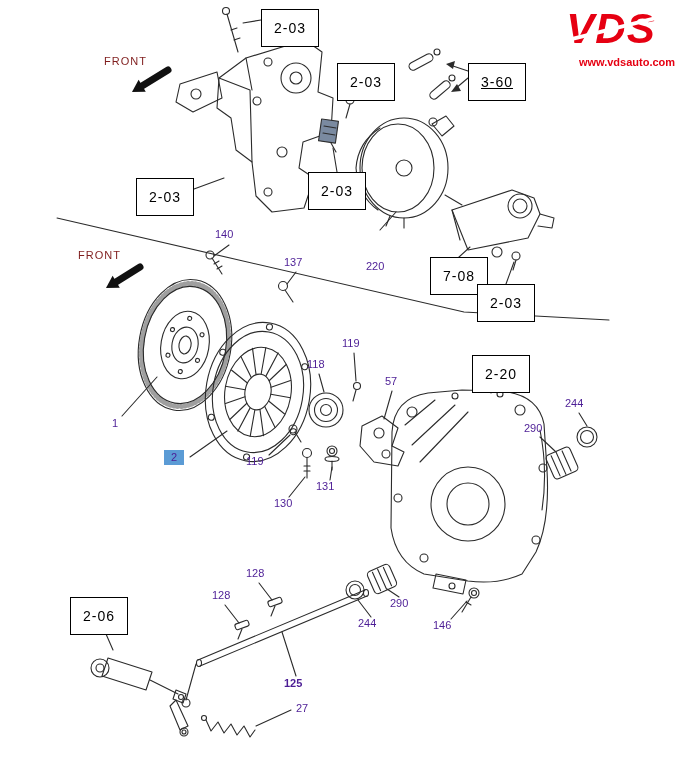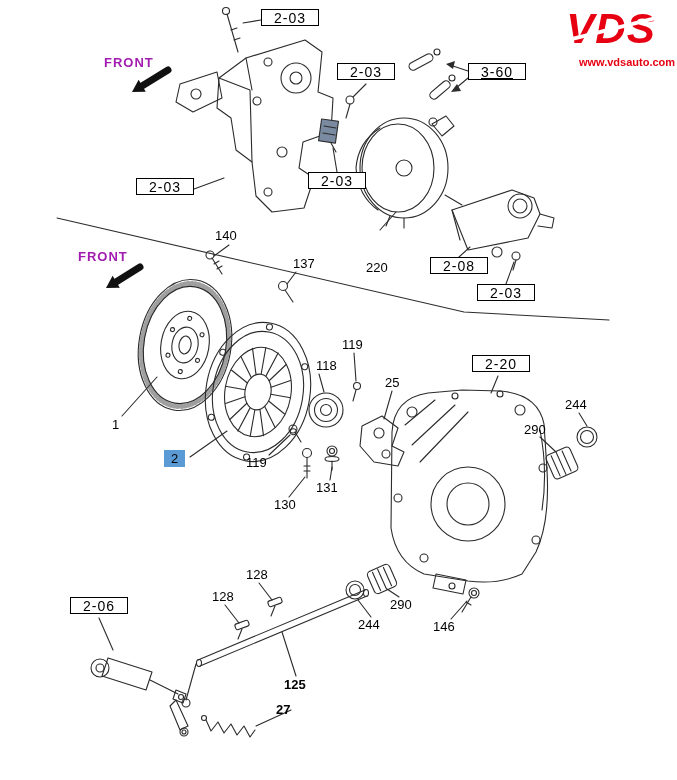--- a/index.html
+++ b/index.html
@@ -2,31 +2,31 @@
 <html><head>
 <meta charset="utf-8">
 <style>
   * { margin:0; padding:0; box-sizing:border-box; }
   html,body { background:#fff; }
   body { font-family:"Liberation Sans", sans-serif; }
   .canvas { position:relative; width:677px; height:780px; background:#fff; overflow:hidden; }
   .svg-layer { position:absolute; left:0; top:0; z-index:1; }
   .label-layer { position:absolute; left:0; top:0; width:677px; height:780px; z-index:2; pointer-events:none; }
   .ref-box {
-    position:absolute; width:58px; height:17px; border:1.6px solid #000; background:#fff;
+    position:absolute; width:58px; height:38px; border:1.6px solid #000; background:#fff;
     display:flex; align-items:center; justify-content:center;
     font-size:14px; letter-spacing:1px; color:#000; pointer-events:auto; cursor:pointer;
   }
   .callout {
-    position:absolute; font-size:13px; color:#000000; line-height:1;
+    position:absolute; font-size:11px; color:#4c1d95; line-height:1;
     pointer-events:auto; cursor:pointer;
   }
   .callout.highlight { background:#5b9bd5; padding:2px 7px; }
   .front-label {
-    position:absolute; font-size:13px; font-weight:bold; letter-spacing:1px; color:#a21caf;
+    position:absolute; font-size:11px; font-weight:normal; letter-spacing:1px; color:#7f1d1d;
   }
   .logo {
     position:absolute; left:552px; top:4px; width:118px; height:50px;
     color:#e60012; font-size:42px; font-weight:900; font-style:italic;
     letter-spacing:1px; line-height:50px; text-align:center;
   }
   .logo-slash {
     position:absolute; left:8px; top:24px; width:96px; height:4px;
     background:#fff; transform:rotate(-14deg); display:block;
   }
@@ -345,40 +345,40 @@
     <div class="website">www.vdsauto.com</div>
 
     <div class="front-label" style="left:104px; top:55px;">FRONT</div>
     <div class="front-label" style="left:78px; top:249px;">FRONT</div>
 
     <div class="ref-box" style="left:261px; top:9px;">2-03</div>
     <div class="ref-box" style="left:337px; top:63px;">2-03</div>
     <div class="ref-box" style="left:468px; top:63px;text-decoration:underline;">3-60</div>
     <div class="ref-box" style="left:308px; top:172px;">2-03</div>
     <div class="ref-box" style="left:136px; top:178px;">2-03</div>
-    <div class="ref-box" style="left:430px; top:257px;">2-08</div>
+    <div class="ref-box" style="left:430px; top:257px;">7-08</div>
     <div class="ref-box" style="left:477px; top:284px;">2-03</div>
     <div class="ref-box" style="left:472px; top:355px;">2-20</div>
     <div class="ref-box" style="left:70px;  top:597px;">2-06</div>
 
     <div class="callout" style="left:215px; top:229px;">140</div>
-    <div class="callout" style="left:284px; top:257px;margin-left:9px;">137</div>
+    <div class="callout" style="left:284px; top:257px;">137</div>
     <div class="callout" style="left:366px; top:230px;margin-top:31px;">220</div>
     <div class="callout" style="left:112px; top:418px;">1</div>
     <div class="callout highlight" style="left:164px; top:450px;">2</div>
-    <div class="callout" style="left:316px; top:359px;">118</div>
+    <div class="callout" style="left:307px; top:359px;">118</div>
     <div class="callout" style="left:342px; top:338px;">119</div>
-    <div class="callout" style="left:385px; top:376px;">25</div>
+    <div class="callout" style="left:385px; top:376px;">57</div>
     <div class="callout" style="left:246px; top:456px;">119</div>
     <div class="callout" style="left:274px; top:498px;">130</div>
     <div class="callout" style="left:316px; top:481px;">131</div>
     <div class="callout" style="left:565px; top:398px;">244</div>
     <div class="callout" style="left:524px; top:423px;">290</div>
     <div class="callout" style="left:246px; top:568px;">128</div>
     <div class="callout" style="left:212px; top:590px;">128</div>
     <div class="callout" style="left:358px; top:618px;">244</div>
     <div class="callout" style="left:390px; top:598px;">290</div>
     <div class="callout" style="left:433px; top:620px;">146</div>
     <div class="callout" style="left:284px; top:678px;font-weight:bold;">125</div>
-    <div class="callout" style="left:276px; top:703px;font-weight:bold;">27</div>
+    <div class="callout" style="left:296px; top:703px;">27</div>
 
   </div>
 </div>
 
 </body></html>

